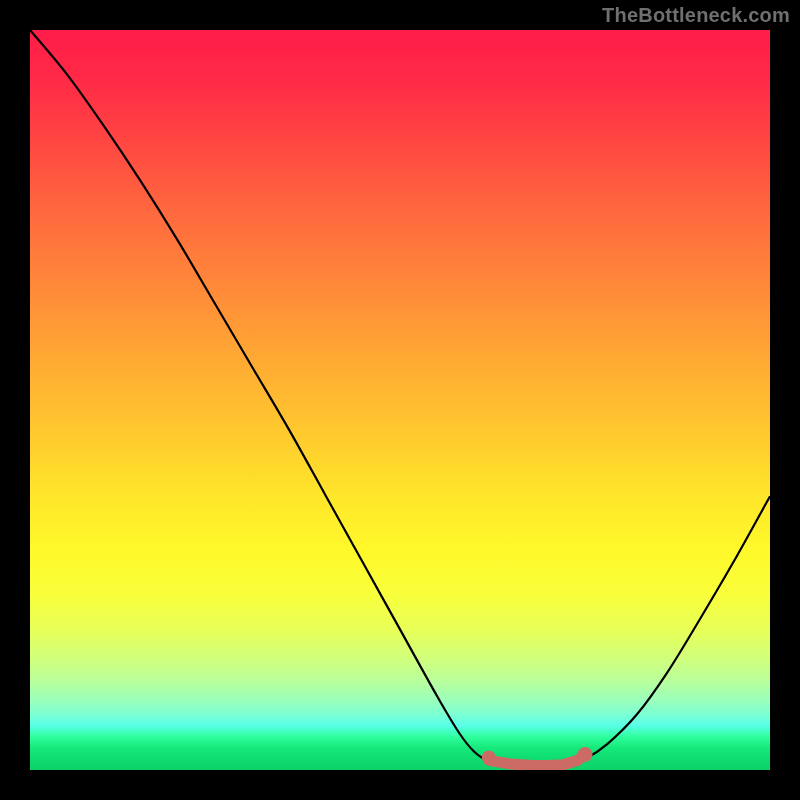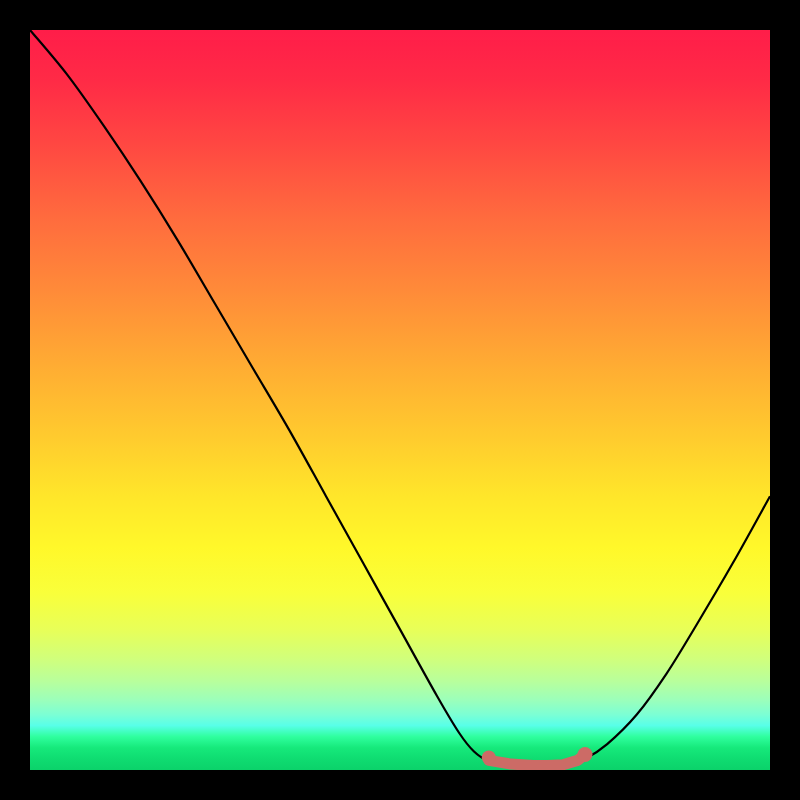--- a/index.html
+++ b/index.html
@@ -69,20 +69,21 @@
     font-weight: bold;
     color: #6f6f6f;
     z-index: 5;
     letter-spacing: 0.2px;
   }
 </style>
 </head>
 <body>
 
 <div class="chart-container">
+  <div class="watermark">TheBottleneck.com</div>
   <div class="plot-area">
     <div class="gradient-bg"></div>
     <svg class="curve-svg" viewBox="0 0 740 740" preserveAspectRatio="none">
       <path id="main-curve" fill="none" stroke="#000000" stroke-width="2.2" d="M 0.00 0.00 C 6.17 7.40, 24.67 28.37, 37.00 44.40 C 49.33 60.43, 61.67 78.32, 74.00 96.20 C 86.33 114.08, 98.67 132.58, 111.00 151.70 C 123.33 170.82, 135.67 190.55, 148.00 210.90 C 160.33 231.25, 172.67 252.83, 185.00 273.80 C 197.33 294.77, 209.67 315.73, 222.00 336.70 C 234.33 357.67, 246.67 378.02, 259.00 399.60 C 271.33 421.18, 283.67 444.00, 296.00 466.20 C 308.33 488.40, 320.67 510.60, 333.00 532.80 C 345.33 555.00, 357.67 577.20, 370.00 599.40 C 382.33 621.60, 397.13 648.73, 407.00 666.00 C 416.87 683.27, 423.03 693.75, 429.20 703.00 C 435.37 712.25, 439.07 716.81, 444.00 721.50 C 448.93 726.19, 452.63 728.78, 458.80 731.12 C 464.97 733.46, 473.60 734.70, 481.00 735.56 C 488.40 736.42, 494.57 736.18, 503.20 736.30 C 511.83 736.42, 524.17 737.53, 532.80 736.30 C 541.43 735.07, 547.60 732.60, 555.00 728.90 C 562.40 725.20, 568.57 721.50, 577.20 714.10 C 585.83 706.70, 596.93 696.22, 606.80 684.50 C 616.67 672.78, 626.53 658.60, 636.40 643.80 C 646.27 629.00, 654.90 614.20, 666.00 595.70 C 677.10 577.20, 690.67 554.38, 703.00 532.80 C 715.33 511.22, 733.83 477.30, 740.00 466.20"></path>
       <g id="marker-group">
           <path d="M 458.80 730.38 L 481.00 734.08 L 503.20 735.56 L 518.00 735.56 L 532.80 734.82 L 547.60 730.38 L 555.00 724.46" fill="none" stroke="#cc6b66" stroke-width="11" stroke-linecap="round" stroke-linejoin="round"></path>
           <circle cx="458.80" cy="727.38" r="7" fill="#cc6b66"></circle>
           <circle cx="555.00" cy="724.46" r="7.5" fill="#cc6b66"></circle>
         </g>
     </svg>

